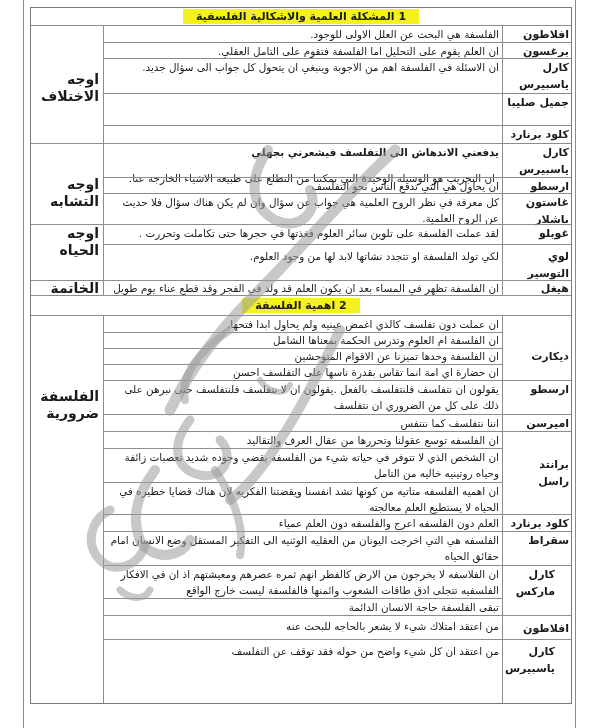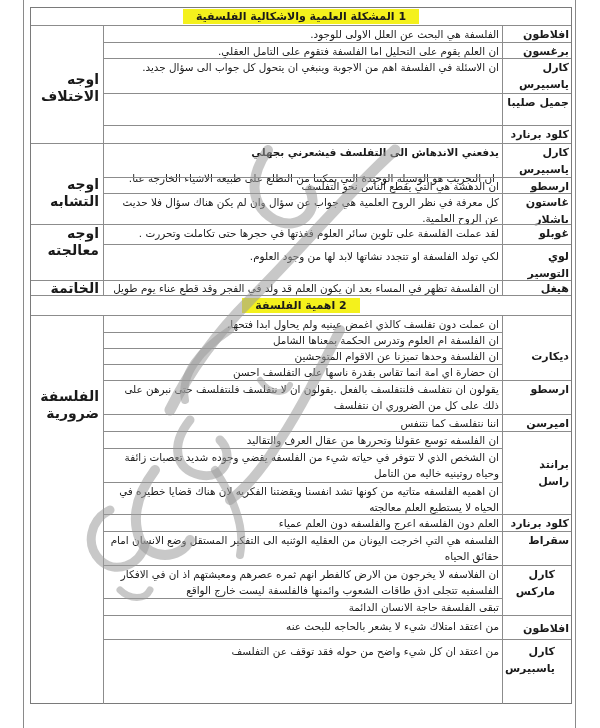--- a/index.html
+++ b/index.html
@@ -67,30 +67,30 @@
   <div class="cell" style="left:72px;width:392px;top:118px;margin-top:44px;">ان التجريب هو الوسيلة الوحيدة التي تمكننا من التطلع على طبيعة الاشياء الخارجة عنا.</div>
   <div class="hline" style="left:0;width:540px;top:135px;"></div>
 
   <div class="cell name" style="left:474px;width:64px;top:136px;">كارل ياسبيرس</div>
   <div class="cell" style="left:76px;width:392px;top:136px;font-weight:bold;">يدفعني الاندهاش الى التفلسف فيشعرني بجهلي</div>
   <div class="hline" style="left:72px;width:468px;top:169px;"></div>
 
   <div class="cell cat" style="left:4px;width:64px;top:168px;">اوجه التشابه</div>
 
   <div class="cell name" style="left:474px;width:64px;top:170px;">ارسطو</div>
-  <div class="cell" style="left:76px;width:392px;top:170px;">ان الدهشة هي التي يقطع الناس نحو التفلسف</div>
+  <div class="cell" style="left:76px;width:392px;top:170px;">ان يحاول هي التي تدفع الناس نحو التفلسف</div>
   <div class="hline" style="left:72px;width:468px;top:185px;"></div>
 
   <div class="cell" style="left:76px;width:392px;top:186px;">كل معرفة في نظر الروح العلمية هي جواب عن سؤال وان لم يكن هناك سؤال فلا حديث عن الروح العلمية.</div>
   <div class="cell name" style="left:474px;width:64px;top:186px;">غاستون باشلار</div>
   <div class="hline" style="left:0;width:540px;top:216px;"></div>
 
   <div class="cell name" style="left:474px;width:64px;top:217px;">غوبلو</div>
   <div class="cell" style="left:76px;width:392px;top:217px;">لقد عملت الفلسفة على تلوين سائر العلوم فغذتها في حجرها حتى تكاملت وتحررت .</div>
-  <div class="cell cat" style="left:4px;width:64px;top:217px;">اوجه معالجته</div>
+  <div class="cell cat" style="left:4px;width:64px;top:217px;">اوجه الحياه</div>
   <div class="hline" style="left:72px;width:468px;top:236px;"></div>
 
   <div class="cell name" style="left:474px;width:64px;top:240px;">لوي التوسير</div>
   <div class="cell" style="left:76px;width:392px;top:240px;">لكي تولد الفلسفة او تتجدد نشاتها لابد لها من وجود العلوم.</div>
   <div class="hline" style="left:0;width:540px;top:272px;"></div>
 
   <div class="cell name" style="left:474px;width:64px;top:272px;">هيغل</div>
   <div class="cell" style="left:76px;width:392px;top:272px;">ان الفلسفة تظهر في المساء بعد ان يكون العلم قد ولد في الفجر وقد قطع عناء يوم طويل</div>
   <div class="cell cat" style="left:4px;width:64px;top:272px;">الخاتمة</div>
   <div class="hline" style="left:0;width:540px;top:287px;"></div>

